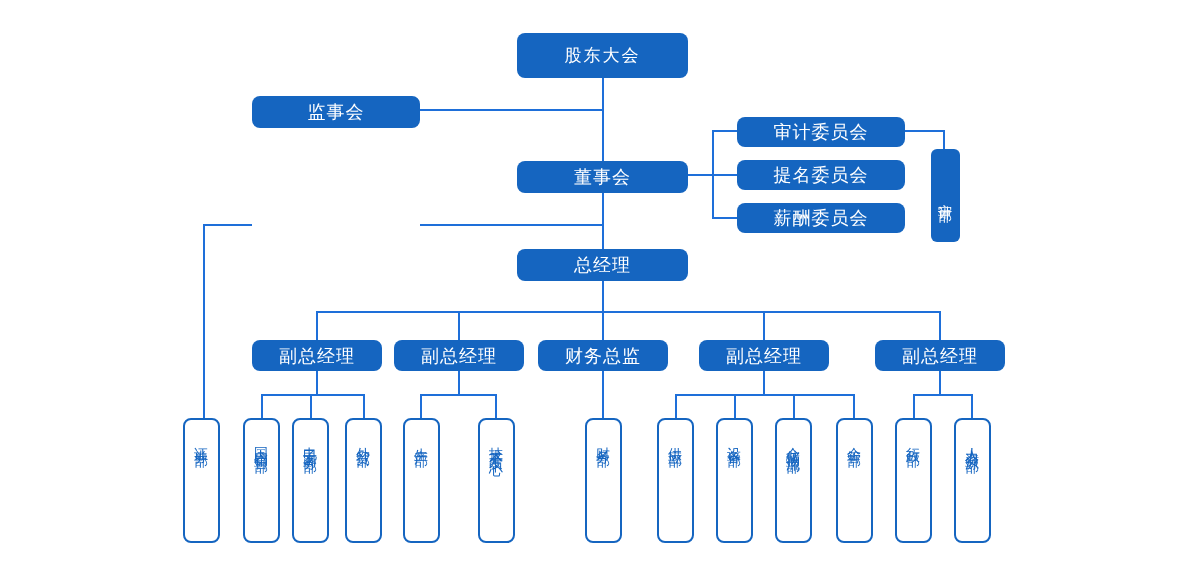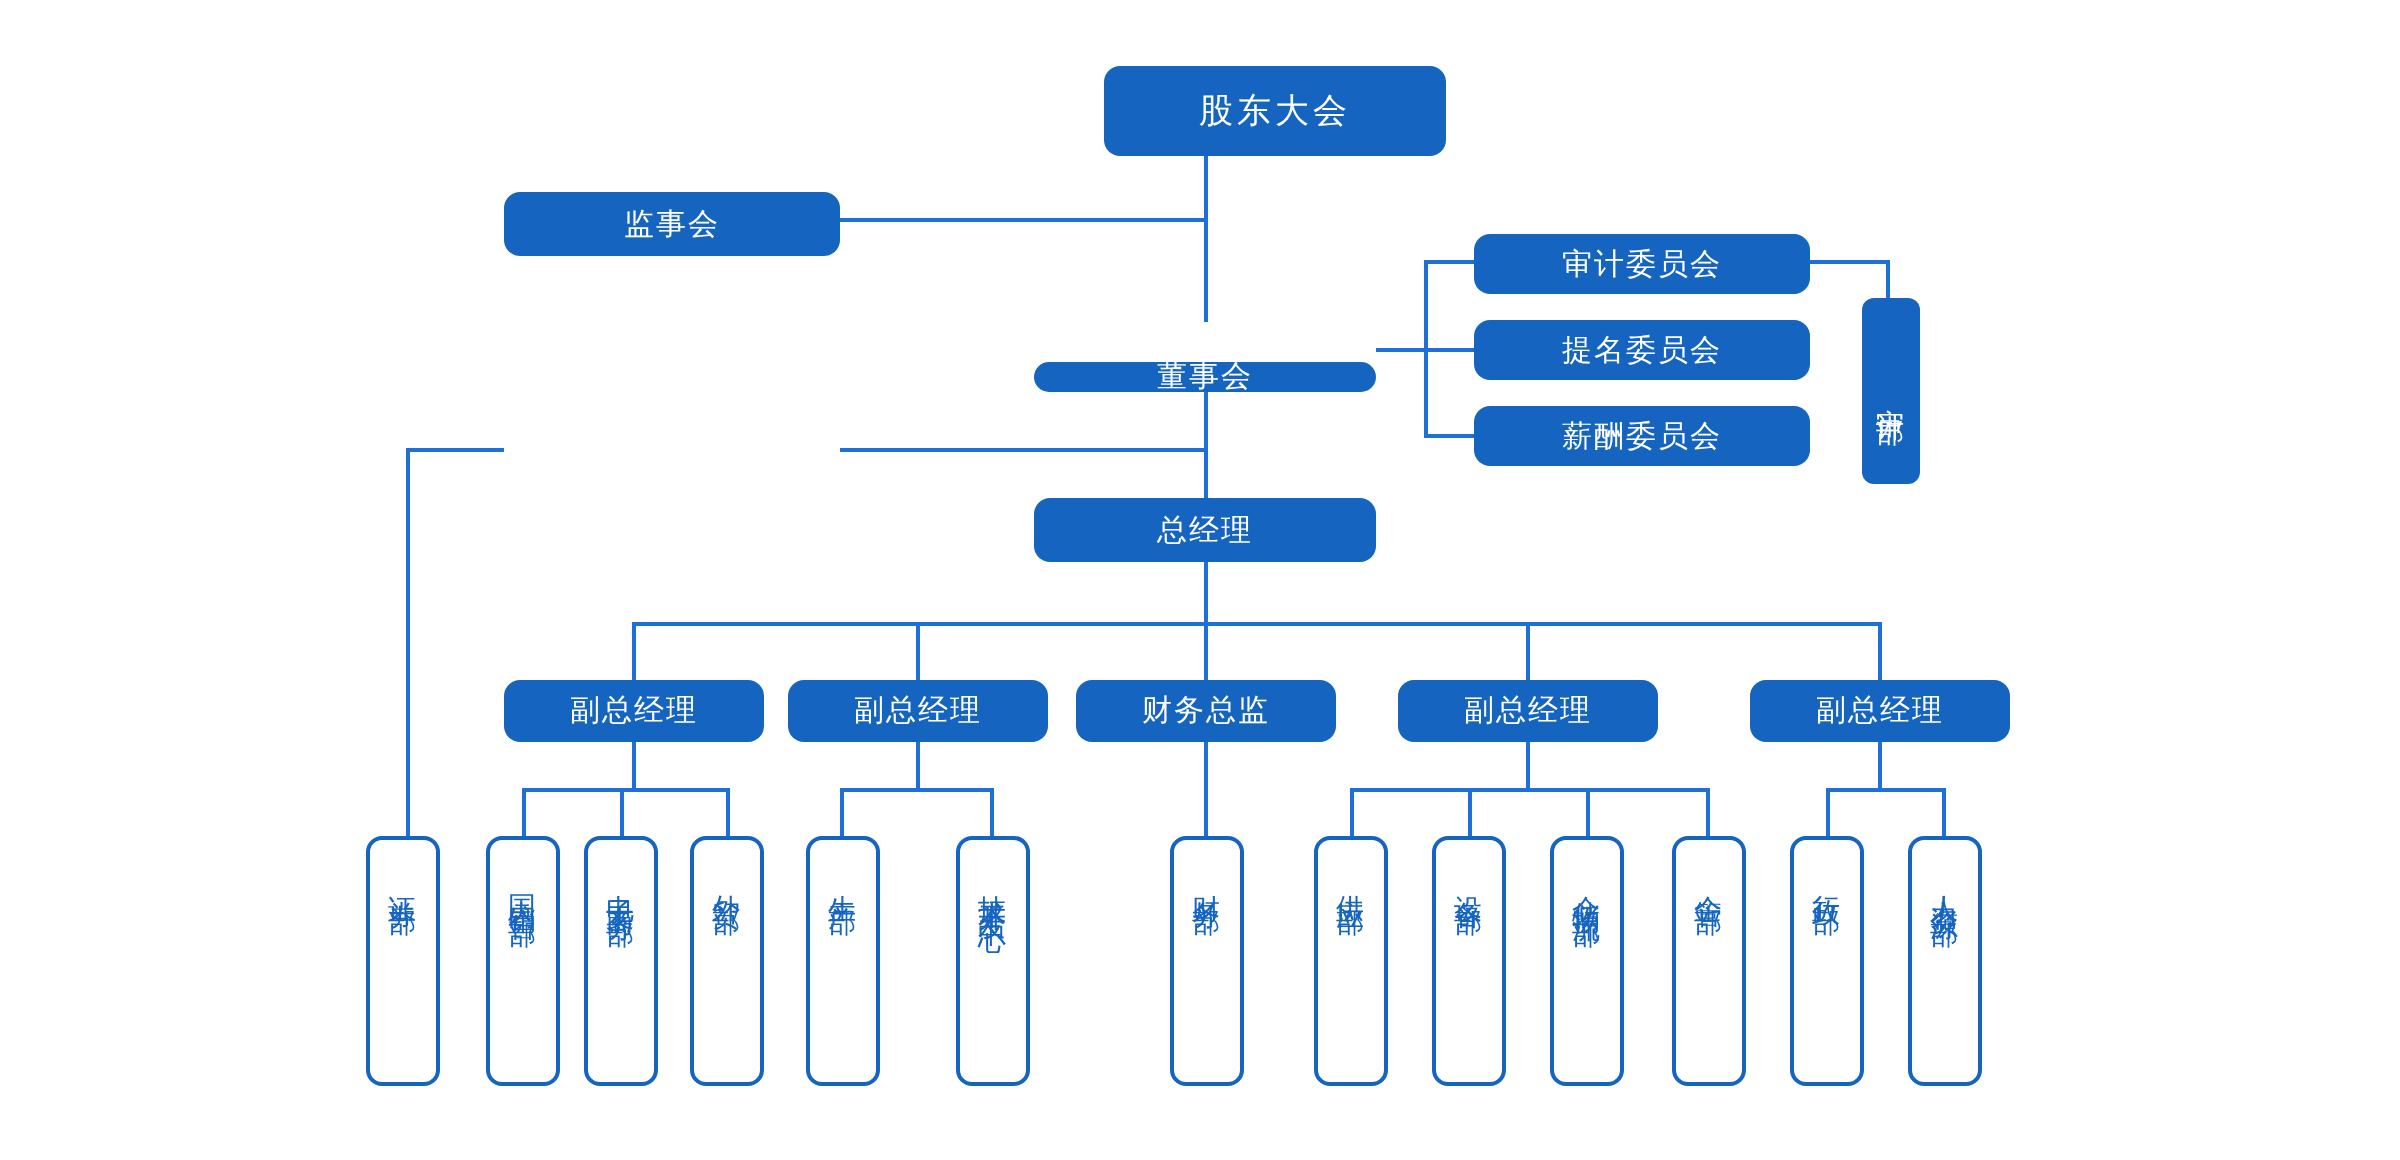--- a/index.html
+++ b/index.html
@@ -8,23 +8,23 @@
     font-family:"Liberation Sans",sans-serif;
   }
   
   .hline,.vline{position:absolute;background:#1e6fd9;}
   .hline{height:2px;}
   .vline{width:2px;}
   
   .node{
     position:absolute;background:#1565c0;color:#ffffff;border-radius:8px;
     display:flex;align-items:center;justify-content:center;
-    font-size:15px;letter-spacing:1px;box-sizing:border-box;
+    font-size:18px;letter-spacing:1px;box-sizing:border-box;
   }
-  .node.big{font-size:17px;letter-spacing:2px;margin-left:35px;}
+  .node.big{font-size:17px;letter-spacing:2px;}
   
   .vnode{
     position:absolute;background:#ffffff;border:2px solid #1565c0;border-radius:8px;
     color:#1565c0;box-sizing:border-box;display:flex;justify-content:center;
     align-items:flex-start;padding-top:16px;font-size:14px;
   }
   .vnode .vtext{writing-mode:vertical-rl;text-orientation:upright;letter-spacing:3px;line-height:1;}
   
   .bvnode{
     position:absolute;background:#1565c0;color:#ffffff;border-radius:6px;
@@ -79,21 +79,21 @@
   <div class="vline" style="left:793px;top:394px;height:24px;"></div>
   <div class="vline" style="left:853px;top:394px;height:24px;"></div>
 
   <div class="vline" style="left:939px;top:371px;height:24px;"></div>
   <div class="hline" style="left:913px;top:394px;width:60px;"></div>
   <div class="vline" style="left:913px;top:394px;height:24px;"></div>
   <div class="vline" style="left:971px;top:394px;height:24px;"></div>
 
   <div class="node big" style="left:517px;top:33px;width:171px;height:45px;">股东大会</div>
   <div class="node" style="left:252px;top:96px;width:168px;height:32px;">监事会</div>
-  <div class="node" style="left:517px;top:161px;width:171px;height:15px;margin-top:20px;">董事会</div>
+  <div class="node" style="left:517px;top:161px;width:171px;height:32px;">董事会</div>
   <div class="node" style="left:737px;top:117px;width:168px;height:30px;">审计委员会</div>
   <div class="node" style="left:737px;top:203px;width:168px;height:30px;">薪酬委员会</div>
   <div class="node" style="left:737px;top:160px;width:168px;height:30px;">提名委员会</div>
   <div class="bvnode" style="left:931px;top:149px;width:29px;height:93px;">
     <span class="vtext">审计部</span>
   </div>
   <div class="node" style="left:517px;top:249px;width:171px;height:32px;">总经理</div>
 
   <div class="node" style="left:252px;top:340px;width:130px;height:31px;">副总经理</div>
   <div class="node" style="left:394px;top:340px;width:130px;height:31px;">副总经理</div>

